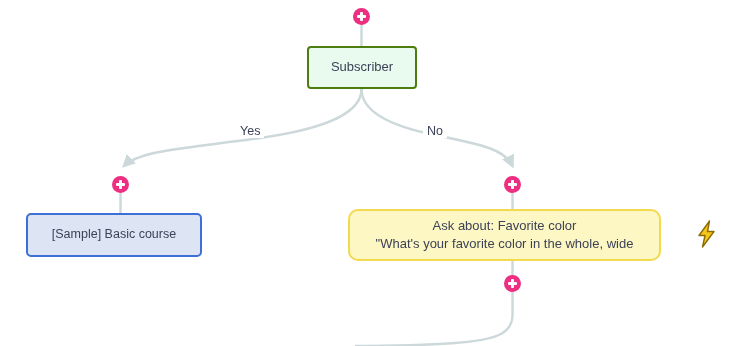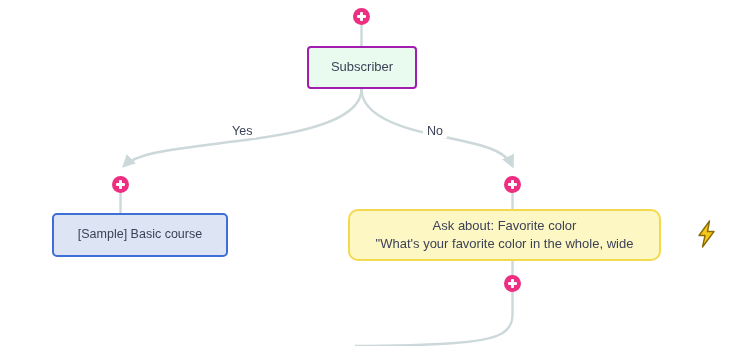--- a/index.html
+++ b/index.html
@@ -43,27 +43,27 @@
     white-space: pre-line;
     line-height: 1.42;
   }
 
   .node-subscriber {
     left: 307px;
     top: 46px;
     width: 110px;
     height: 43px;
     background: #e9faef;
-    border: 2px solid #a21caf;
+    border: 2px solid #4d7c0f;
     font-size: 13px;
     color: #3c4257;
   }
 
   .node-course {
-    left: 52px;
+    left: 26px;
     top: 213px;
     width: 176px;
     height: 44px;
     background: #dde4f4;
     border: 2px solid #3d6fd6;
     border-radius: 5px;
     font-size: 12.5px;
     color: #3c4257;
   }
 
@@ -119,21 +119,21 @@
   
   .edge-label {
     position: absolute;
     font-size: 12.5px;
     color: #3c4257;
     background: #ffffff;
     padding: 0 4px;
     z-index: 5;
     white-space: nowrap;
   }
-  .label-yes { left: 228px; top: 124px; }
+  .label-yes { left: 236px; top: 124px; }
   .label-no  { left: 423px; top: 124px; }
 
   
   .bolt {
     position: absolute;
     left: 694px;
     top: 220px;
     width: 26px;
     height: 28px;
     z-index: 6;

